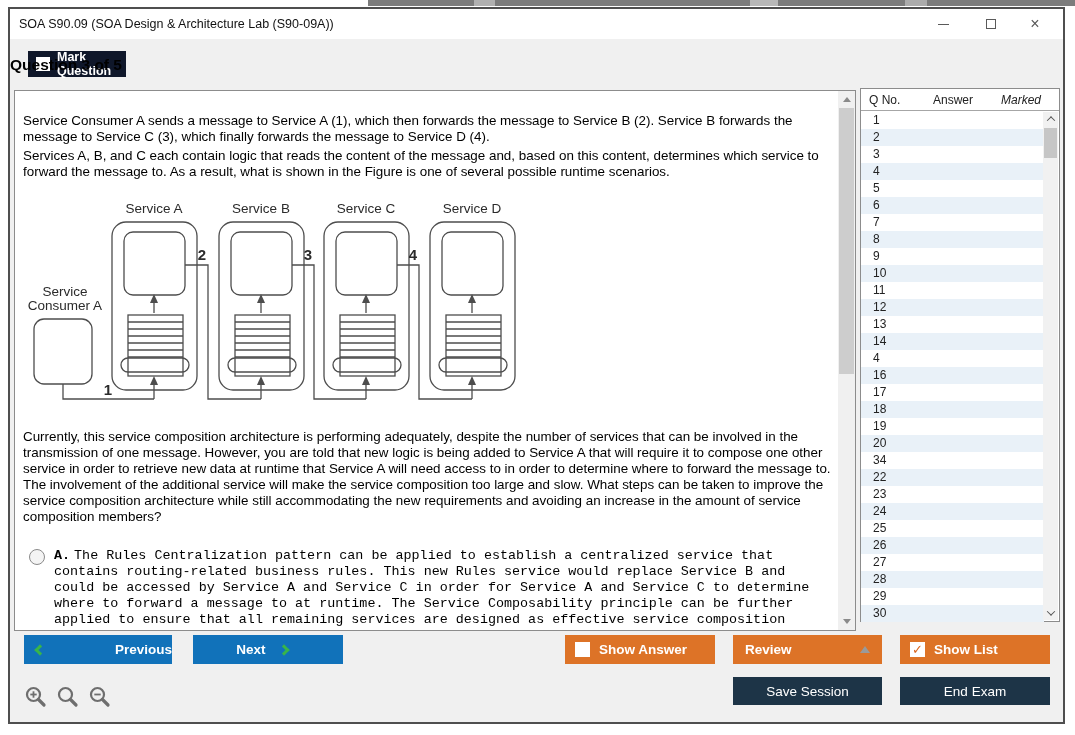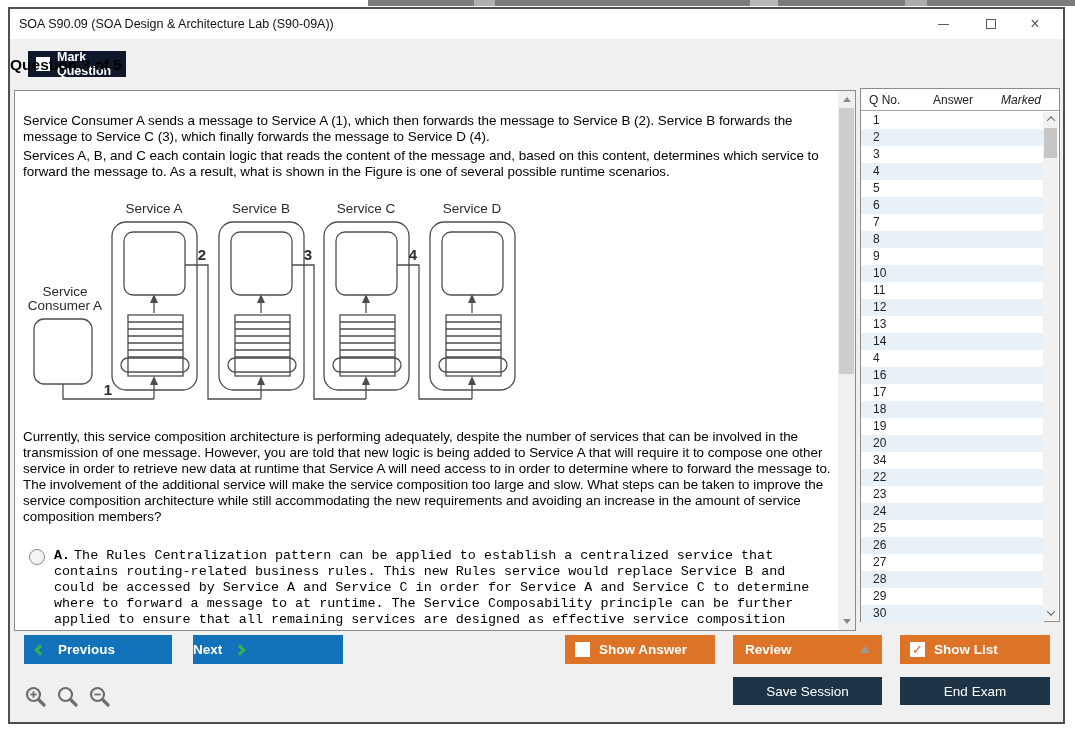--- a/index.html
+++ b/index.html
@@ -60,22 +60,22 @@
   .chev { display:block; width:6px; height:6px; border-left:1.6px solid #555; border-top:1.6px solid #555; }
   .chev.up { transform:rotate(45deg) translate(1px,1px); }
   .chev.down { transform:rotate(225deg) translate(1px,1px); }
   .sbtn2 { position:absolute; left:0; width:15px; height:14px; display:flex; align-items:center; justify-content:center; }
   .side-thumb { position:absolute; left:1px; top:16px; width:13px; height:30px; background:#c6c6c6; }
   
   .fbtn { position:absolute; height:29px; display:flex; align-items:center; color:#fff;
     font-weight:bold; font-size:13.5px; cursor:default; }
   .blue { background:#1172ba; } .orange { background:#dd7327; }
   .navy { background:#1d3447; font-weight:normal; font-size:13.5px; height:28px; justify-content:center; }
-  .prev { left:14px; top:626px; width:148px; padding-left:12px; gap:14px; }
-  .next { left:183px; top:626px; width:150px; justify-content:flex-start; padding-right:12px; gap:14px; }
+  .prev { left:14px; top:626px; width:148px; padding-left:12px; gap:14px;justify-content:space-between; }
+  .next { left:183px; top:626px; width:150px; justify-content:center; padding-right:12px; gap:14px; }
   .show-answer { left:555px; top:626px; width:150px; padding-left:10px; gap:9px; }
   .review { left:723px; top:626px; width:149px; padding-left:12px; justify-content:space-between; padding-right:12px; }
   .show-list { left:890px; top:626px; width:150px; padding-left:10px; gap:9px; }
   .save-session { left:723px; top:668px; width:149px; }
   .end-exam { left:890px; top:668px; width:150px; }
   .gchev { display:block; width:8px; height:8px; border-left:3px solid #39b54a; border-bottom:3px solid #39b54a; }
   .gchev.left { transform:rotate(45deg); } .gchev.right { transform:rotate(225deg); }
   .cb16 { width:15px; height:15px; background:#fff; flex:0 0 auto; display:flex;
     align-items:center; justify-content:center; }
   .check { color:#d9641c; font-size:13px; font-weight:bold; line-height:14px; }

